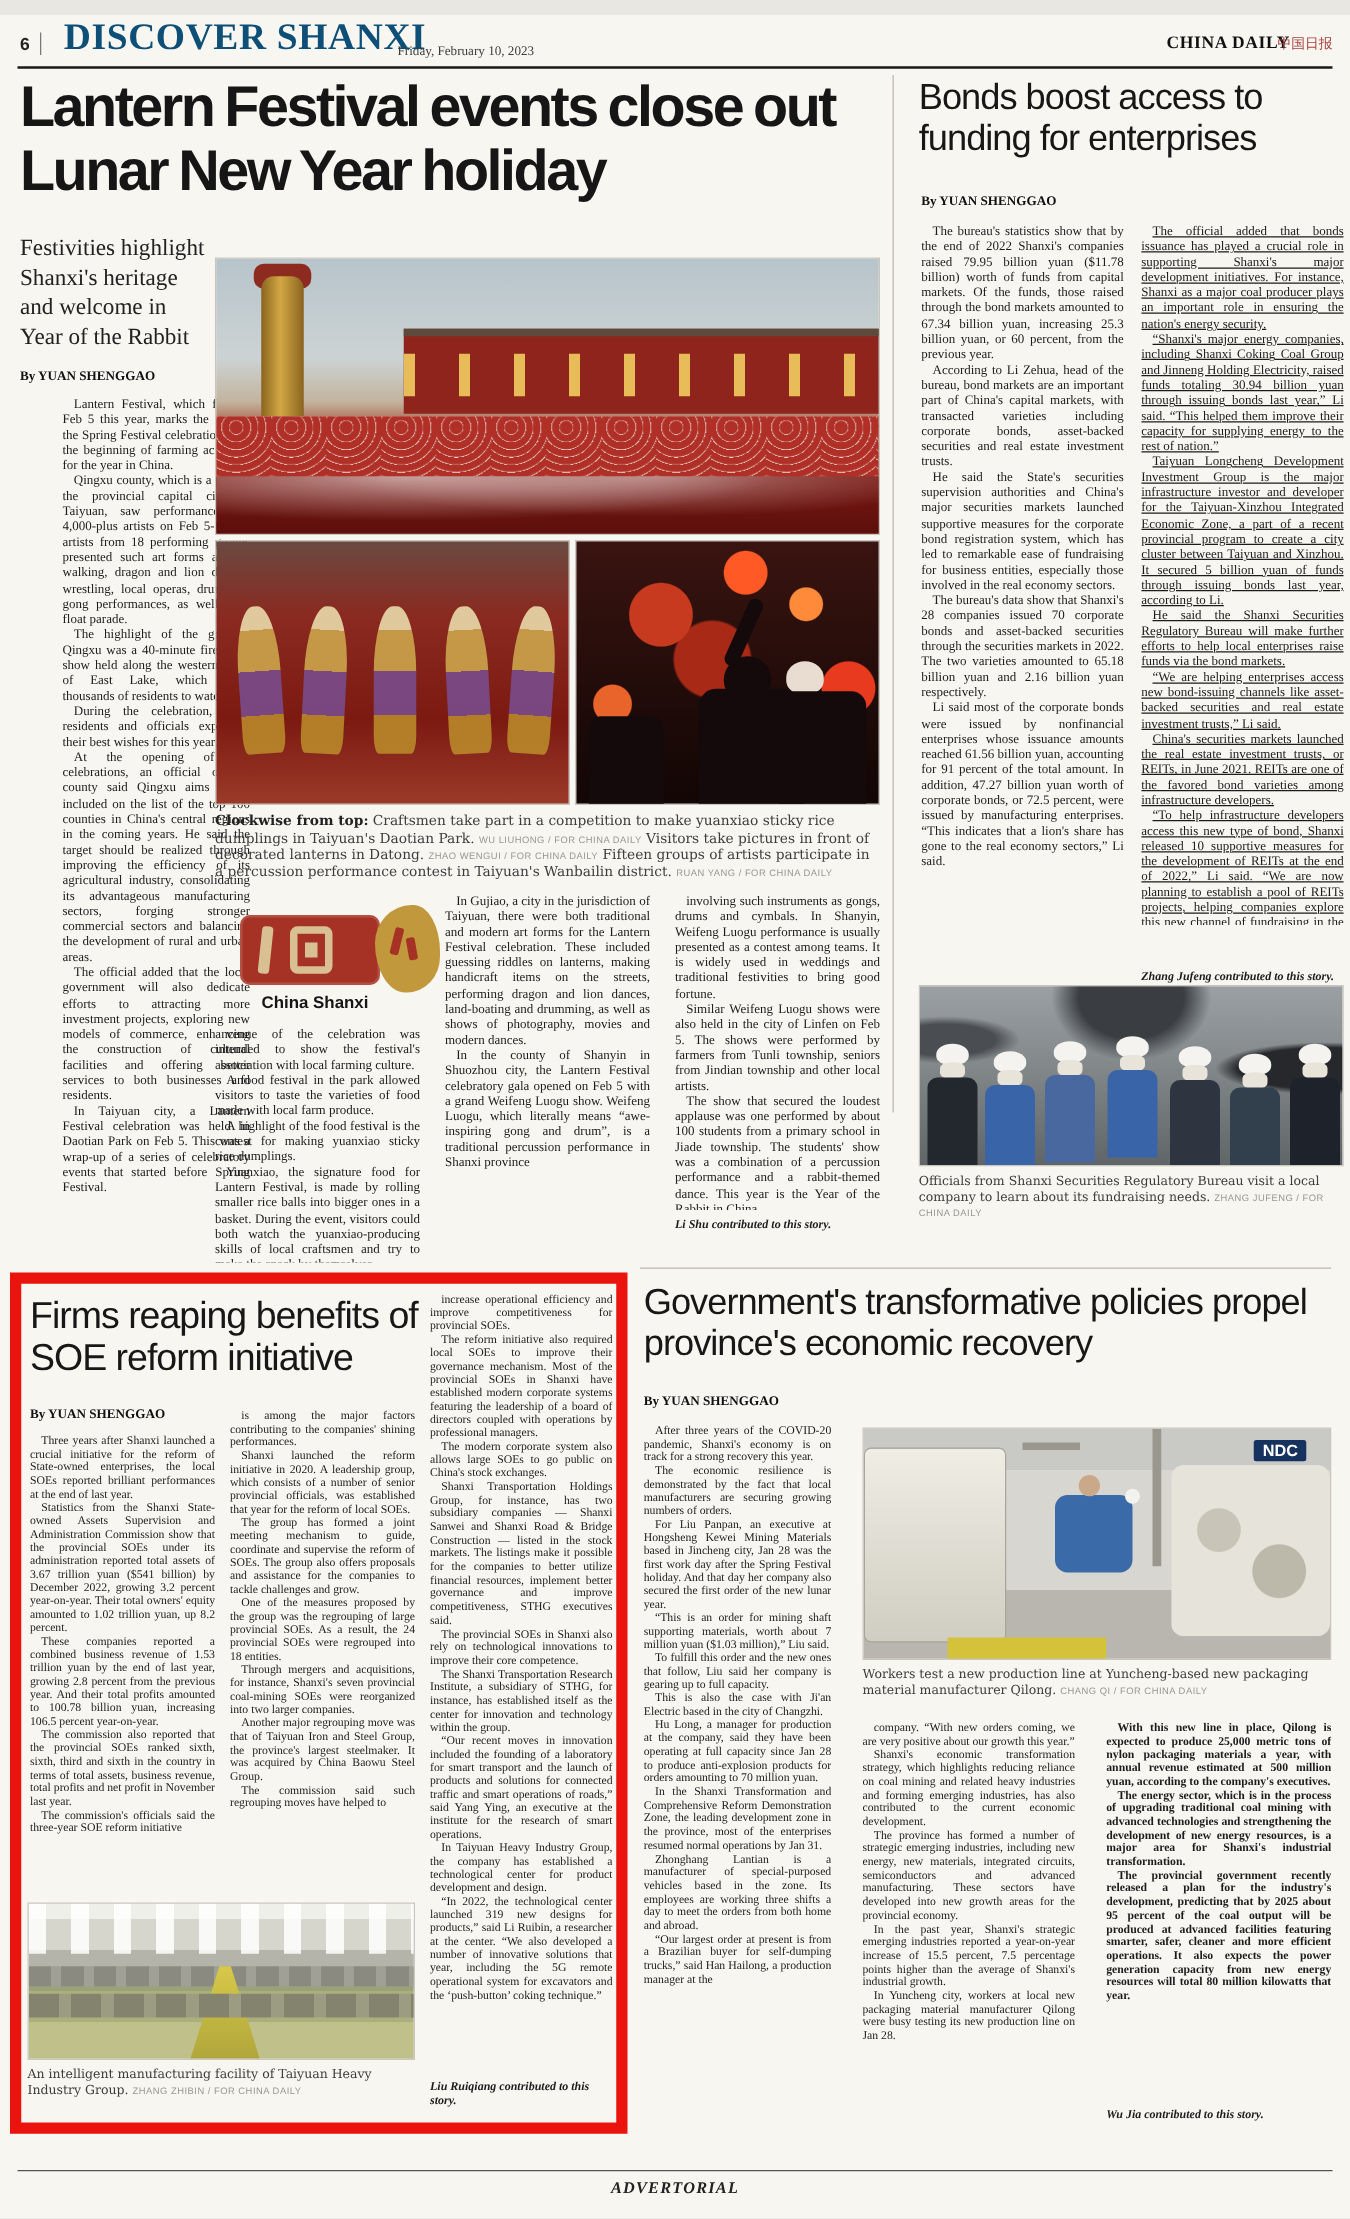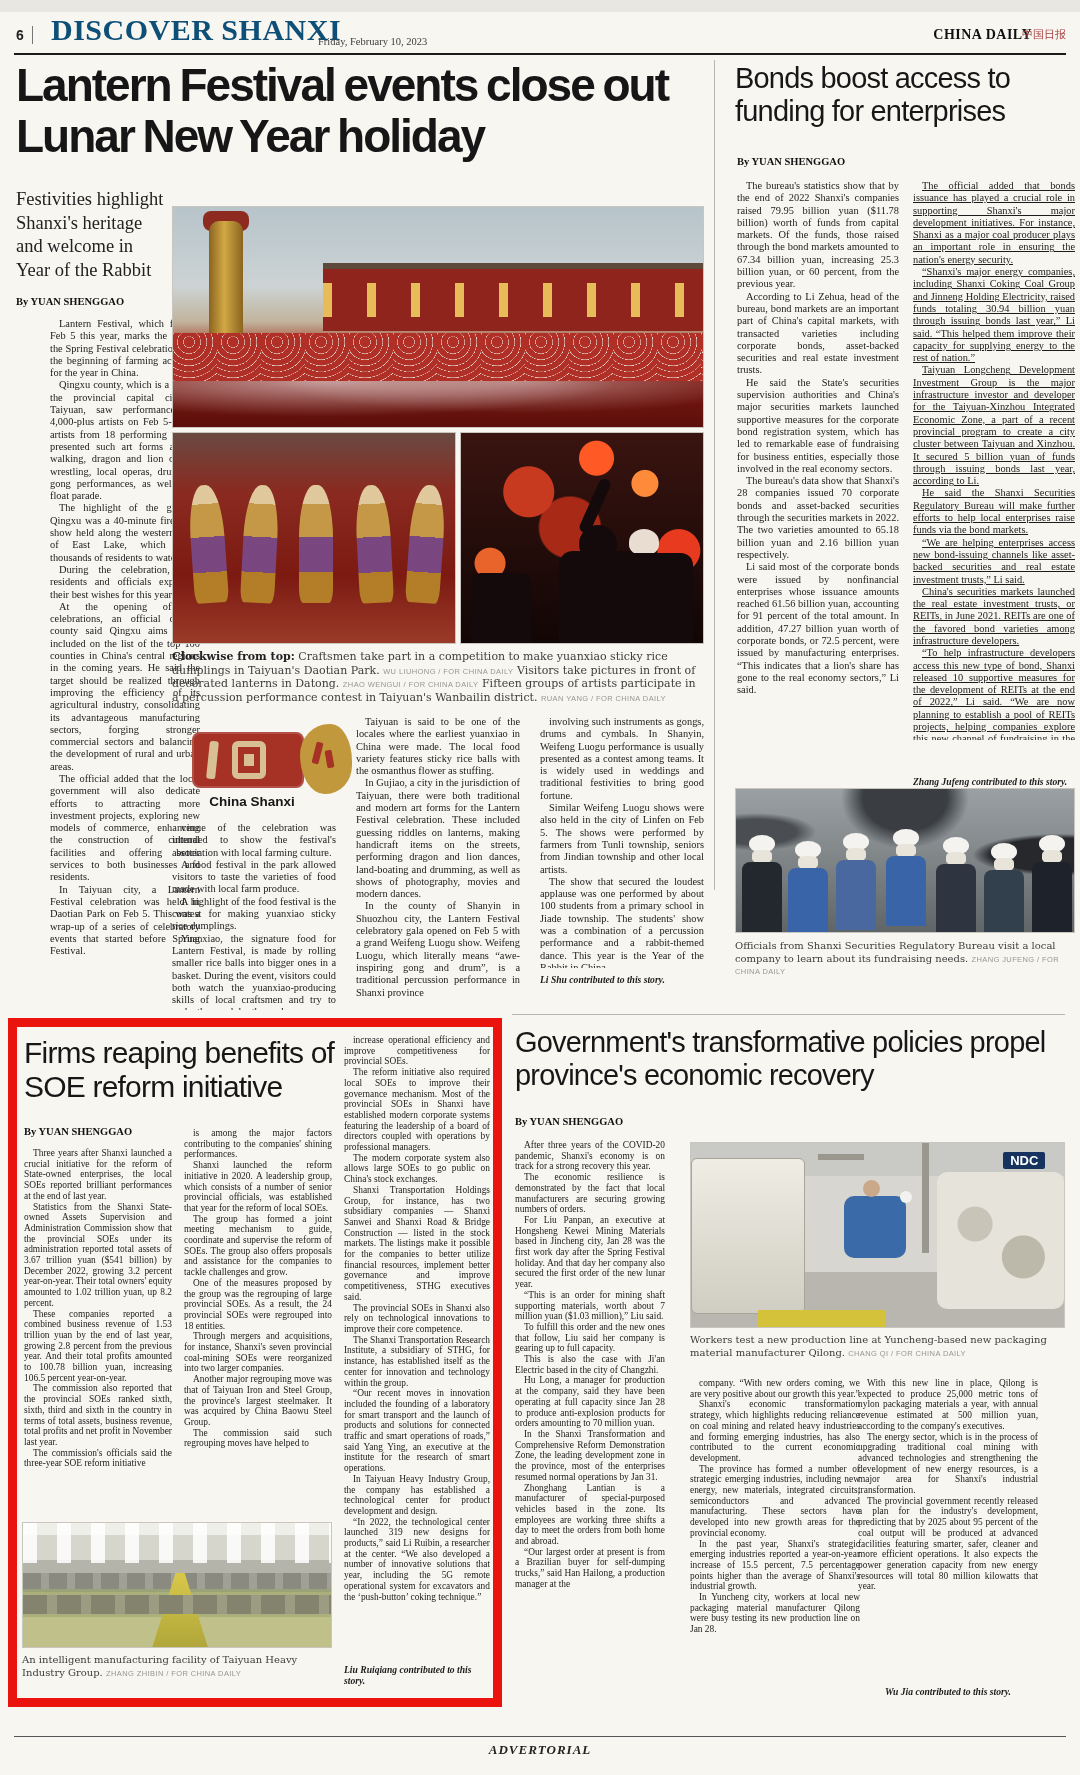--- a/index.html
+++ b/index.html
@@ -186,21 +186,20 @@
       <div class="logo-label">China Shanxi</div>
     </div>
 
     <div class="abs body-text" style="left:172px;top:822px;width:164px;height:188px;">
         <p>venue of the celebration was intended to show the festival's association with local farming culture.</p>
         <p>A food festival in the park allowed visitors to taste the varieties of food made with local farm produce.</p>
         <p>A highlight of the food festival is the contest for making yuanxiao sticky rice dumplings.</p>
         <p>Yuanxiao, the signature food for Lantern Festival, is made by rolling smaller rice balls into bigger ones in a basket. During the event, visitors could both watch the yuanxiao-producing skills of local craftsmen and try to make the snack by themselves.</p>
       </div>
     <div class="abs body-text" style="left:356px;top:716px;width:164px;height:292px;">
-        <p>Taiyuan is said to be one of the locales where the earliest yuanxiao in China were made. The local food variety features sticky rice balls with the osmanthus flower as stuffing.</p>
         <p>In Gujiao, a city in the jurisdiction of Taiyuan, there were both traditional and modern art forms for the Lantern Festival celebration. These included guessing riddles on lanterns, making handicraft items on the streets, performing dragon and lion dances, land-boating and drumming, as well as shows of photography, movies and modern dances.</p>
         <p>In the county of Shanyin in Shuozhou city, the Lantern Festival celebratory gala opened on Feb 5 with a grand Weifeng Luogu show. Weifeng Luogu, which literally means “awe-inspiring gong and drum”, is a traditional percussion performance in Shanxi province</p>
       </div>
     <div class="abs body-text" style="left:540px;top:716px;width:164px;height:252px;">
         <p>involving such instruments as gongs, drums and cymbals. In Shanyin, Weifeng Luogu performance is usually presented as a contest among teams. It is widely used in weddings and traditional festivities to bring good fortune.</p>
         <p>Similar Weifeng Luogu shows were also held in the city of Linfen on Feb 5. The shows were performed by farmers from Tunli township, seniors from Jindian township and other local artists.</p>
         <p>The show that secured the loudest applause was one performed by about 100 students from a primary school in Jiade township. The students' show was a combination of a percussion performance and a rabbit-themed dance. This year is the Year of the Rabbit in China.</p>
       </div>
     <div class="abs contrib" style="left:540px;top:974px;width:164px;">Li Shu contributed to this story.</div>
   </div>
@@ -345,21 +344,21 @@
       <span>Workers test a new production line at Yuncheng-based new packaging material manufacturer Qilong.</span>
       <span class="credit">CHANG QI / FOR CHINA DAILY</span>
     </div>
     <div class="abs body-text body-sm" style="left:690px;top:1378px;width:170px;height:327px;">
         <p>company. “With new orders coming, we are very positive about our growth this year.”</p>
         <p>Shanxi's economic transformation strategy, which highlights reducing reliance on coal mining and related heavy industries and forming emerging industries, has also contributed to the current economic development.</p>
         <p>The province has formed a number of strategic emerging industries, including new energy, new materials, integrated circuits, semiconductors and advanced manufacturing. These sectors have developed into new growth areas for the provincial economy.</p>
         <p>In the past year, Shanxi's strategic emerging industries reported a year-on-year increase of 15.5 percent, 7.5 percentage points higher than the average of Shanxi's industrial growth.</p>
         <p>In Yuncheng city, workers at local new packaging material manufacturer Qilong were busy testing its new production line on Jan 28.</p>
       </div>
-    <div class="abs body-text body-sm" style="left:858px;top:1378px;width:180px;height:300px;">
+    <div class="abs body-text body-sm" style="left:885px;top:1378px;width:180px;height:300px;font-weight:bold;">
         <p>With this new line in place, Qilong is expected to produce 25,000 metric tons of nylon packaging materials a year, with annual revenue estimated at 500 million yuan, according to the company's executives.</p>
         <p>The energy sector, which is in the process of upgrading traditional coal mining with advanced technologies and strengthening the development of new energy resources, is a major area for Shanxi's industrial transformation.</p>
         <p>The provincial government recently released a plan for the industry's development, predicting that by 2025 about 95 percent of the coal output will be produced at advanced facilities featuring smarter, safer, cleaner and more efficient operations. It also expects the power generation capacity from new energy resources will total 80 million kilowatts that year.</p>
       </div>
     <div class="abs contrib" style="left:885px;top:1686px;width:180px;">Wu Jia contributed to this story.</div>
   </div>
 
   <div class="abs foot-rule"></div>
   <div class="abs advertorial">ADVERTORIAL</div>
 

